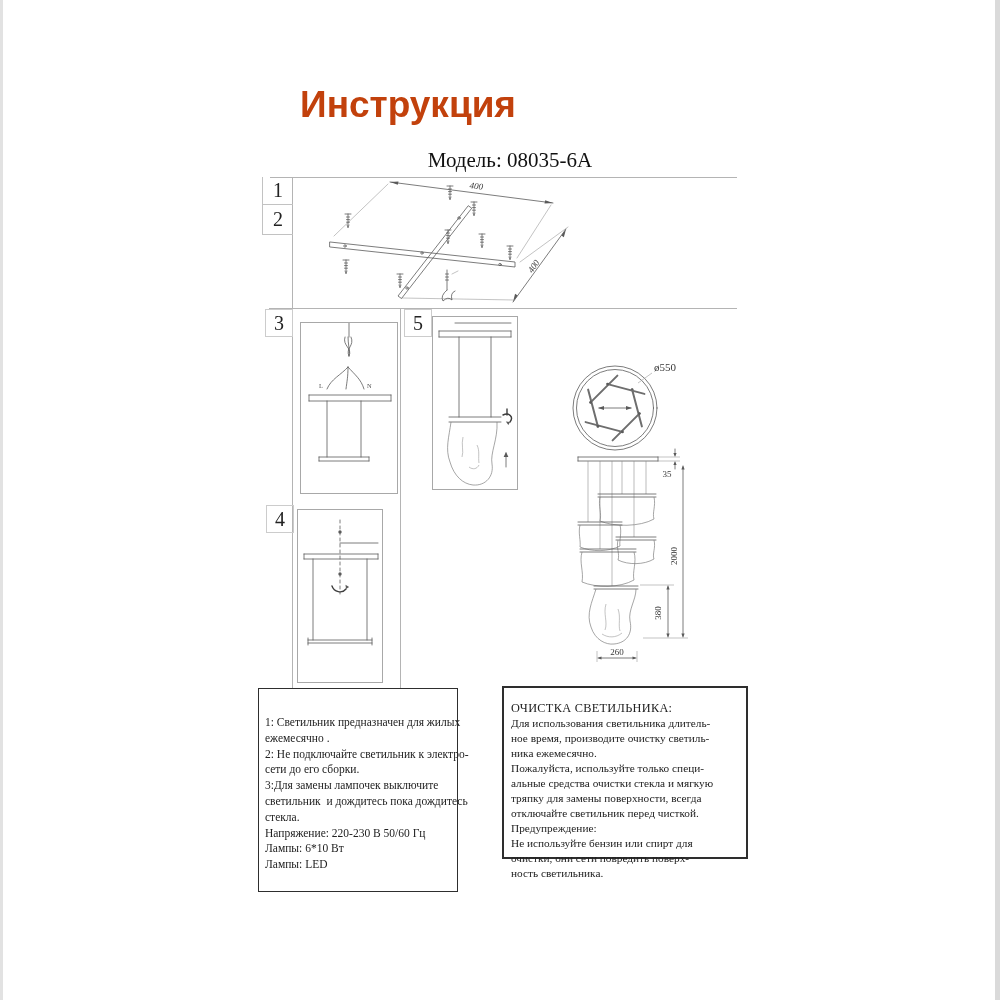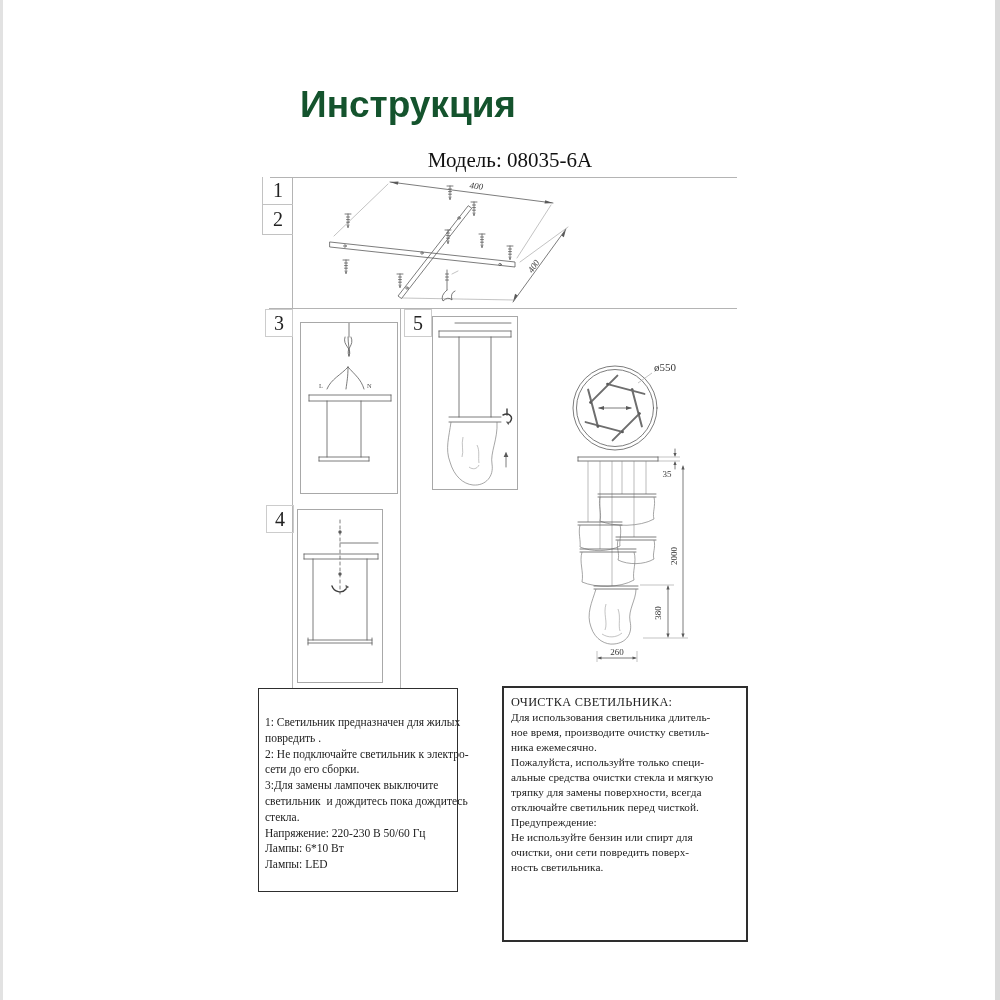--- a/index.html
+++ b/index.html
@@ -1,36 +1,36 @@
 <!DOCTYPE html>
 <html><head>
 <meta charset="utf-8">
 <style>
   html,body{margin:0;padding:0;background:#ffffff;}
   .canvas{position:relative;width:1000px;height:1000px;background:#ffffff;overflow:hidden;
           font-family:"Liberation Serif",serif;color:#1e1e1e;}
   .abs{position:absolute;}
   .edge{position:absolute;top:0;height:1000px;background:#e2e2e2;}
   .title{position:absolute;left:0;top:84px;width:816px;text-align:center;
-         font-family:"Liberation Sans",sans-serif;font-weight:bold;font-size:37px;color:#14532d;}
+         font-family:"Liberation Sans",sans-serif;font-weight:bold;font-size:37px;color:#c2410c;}
   .model{position:absolute;left:10px;top:148px;width:1000px;text-align:center;
          font-family:"Liberation Serif",serif;font-size:21px;color:#111;}
   .rule{position:absolute;background:#b4b4b4;}
   .cell{position:absolute;text-align:center;font-family:"Liberation Serif",serif;
         font-size:20px;color:#222;}
   .cell.tl{border-left:1px solid #c2c2c2;border-bottom:1px solid #c2c2c2;}
   .cell.bx{border:1px solid #cccccc;}
   .frame{position:absolute;border:1px solid #a8a8a8;background:#fff;}
   .frame svg{position:absolute;left:0;top:0;}
   .tbox{position:absolute;background:#fff;font-family:"Liberation Serif",serif;color:#222;}
   .tbox .line{white-space:pre;}
   .notes{left:258px;top:688px;width:200px;height:204px;border:1px solid #2e2e2e;
          padding:26px 4px 0 6px;box-sizing:border-box;font-size:11.5px;line-height:15.8px;}
-  .clean{left:502px;top:686px;width:246px;height:256px;border:2px solid #2e2e2e;
-         padding:7px 4px 0 7px;box-sizing:border-box;font-size:11.3px;line-height:15px;}
+  .clean{left:502px;top:686px;width:246px;height:173px;border:2px solid #2e2e2e;
+         padding:13px 4px 0 7px;box-sizing:border-box;font-size:11.3px;line-height:15px;}
   .clean .head{font-size:12.3px;letter-spacing:.3px;}
   svg .ln{fill:none;stroke:#5a5a5a;stroke-width:.8;stroke-linecap:round;}
   svg .thin{fill:none;stroke:#9a9a9a;stroke-width:.6;}
   svg .wire{fill:none;stroke:#8f8f8f;stroke-width:.6;}
   svg .body{fill:none;stroke:#7f7f7f;stroke-width:.7;stroke-linejoin:round;}
   svg .fillp{fill:#5a5a5a;stroke:none;}
   svg .bar{stroke:#6e6e6e;stroke-width:2;stroke-linecap:round;}
   svg .bold{fill:none;stroke:#3d3d3d;stroke-width:1.4;stroke-linecap:round;}
   svg .dim{font-family:"Liberation Serif",serif;font-size:9px;fill:#3a3a3a;}
   svg .it{font-style:italic;}
@@ -232,21 +232,21 @@
       <path class="fillp" d="M79,214 l-4.5,-1.6 v3.2 z"></path>
     </g>
     <text class="dim" x="109" y="33" text-anchor="middle">35</text>
     <text class="dim" transform="translate(119,112) rotate(-90)" text-anchor="middle">2000</text>
     <text class="dim" transform="translate(103,169) rotate(-90)" text-anchor="middle">380</text>
     <text class="dim" x="59" y="211" text-anchor="middle">260</text>
   </svg>
 
   <div class="tbox notes">
     <div class="line">1: Светильник предназначен для жилых</div>
-    <div class="line">повредить .</div>
+    <div class="line">ежемесячно .</div>
     <div class="line">2: Не подключайте светильник к электро-</div>
     <div class="line">сети до его сборки.</div>
     <div class="line">3:Для замены лампочек выключите</div>
     <div class="line">светильник  и дождитесь пока дождитесь</div>
     <div class="line">стекла.</div>
     <div class="line">Напряжение: 220-230 В 50/60 Гц</div>
     <div class="line">Лампы: 6*10 Вт</div>
     <div class="line">Лампы: LED</div>
   </div>
 

